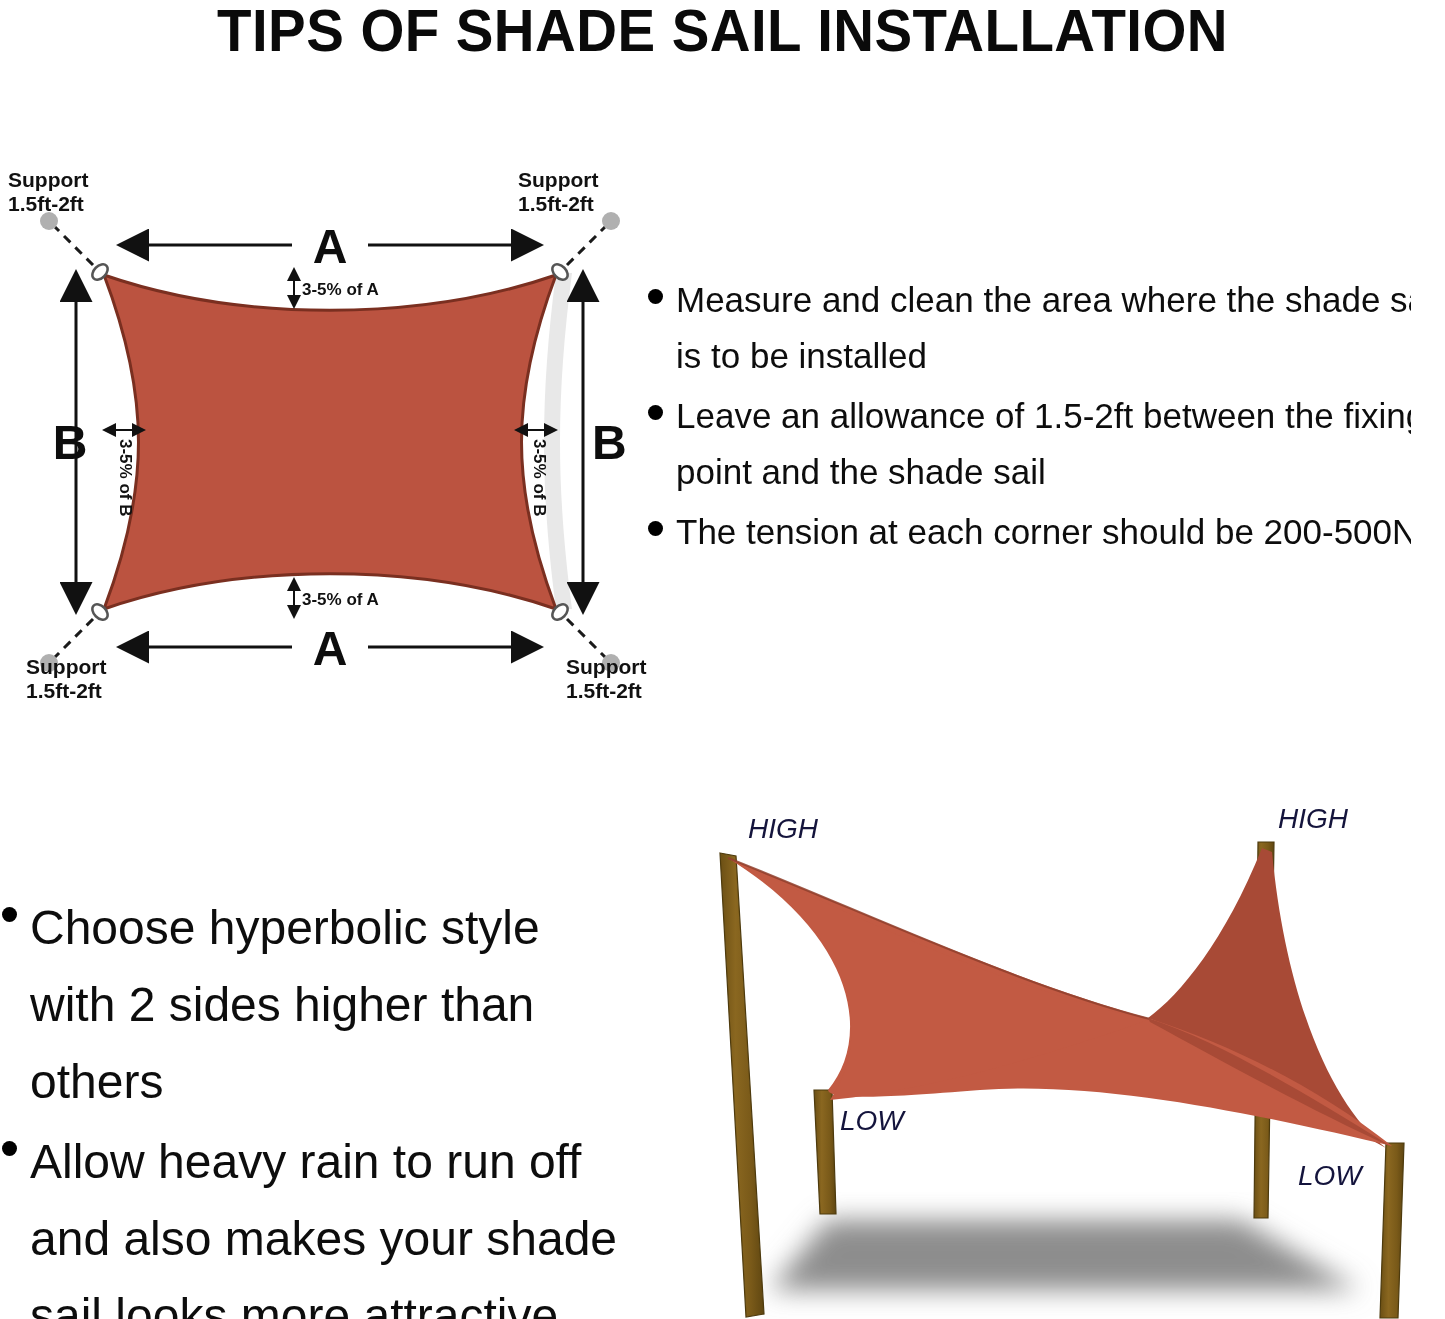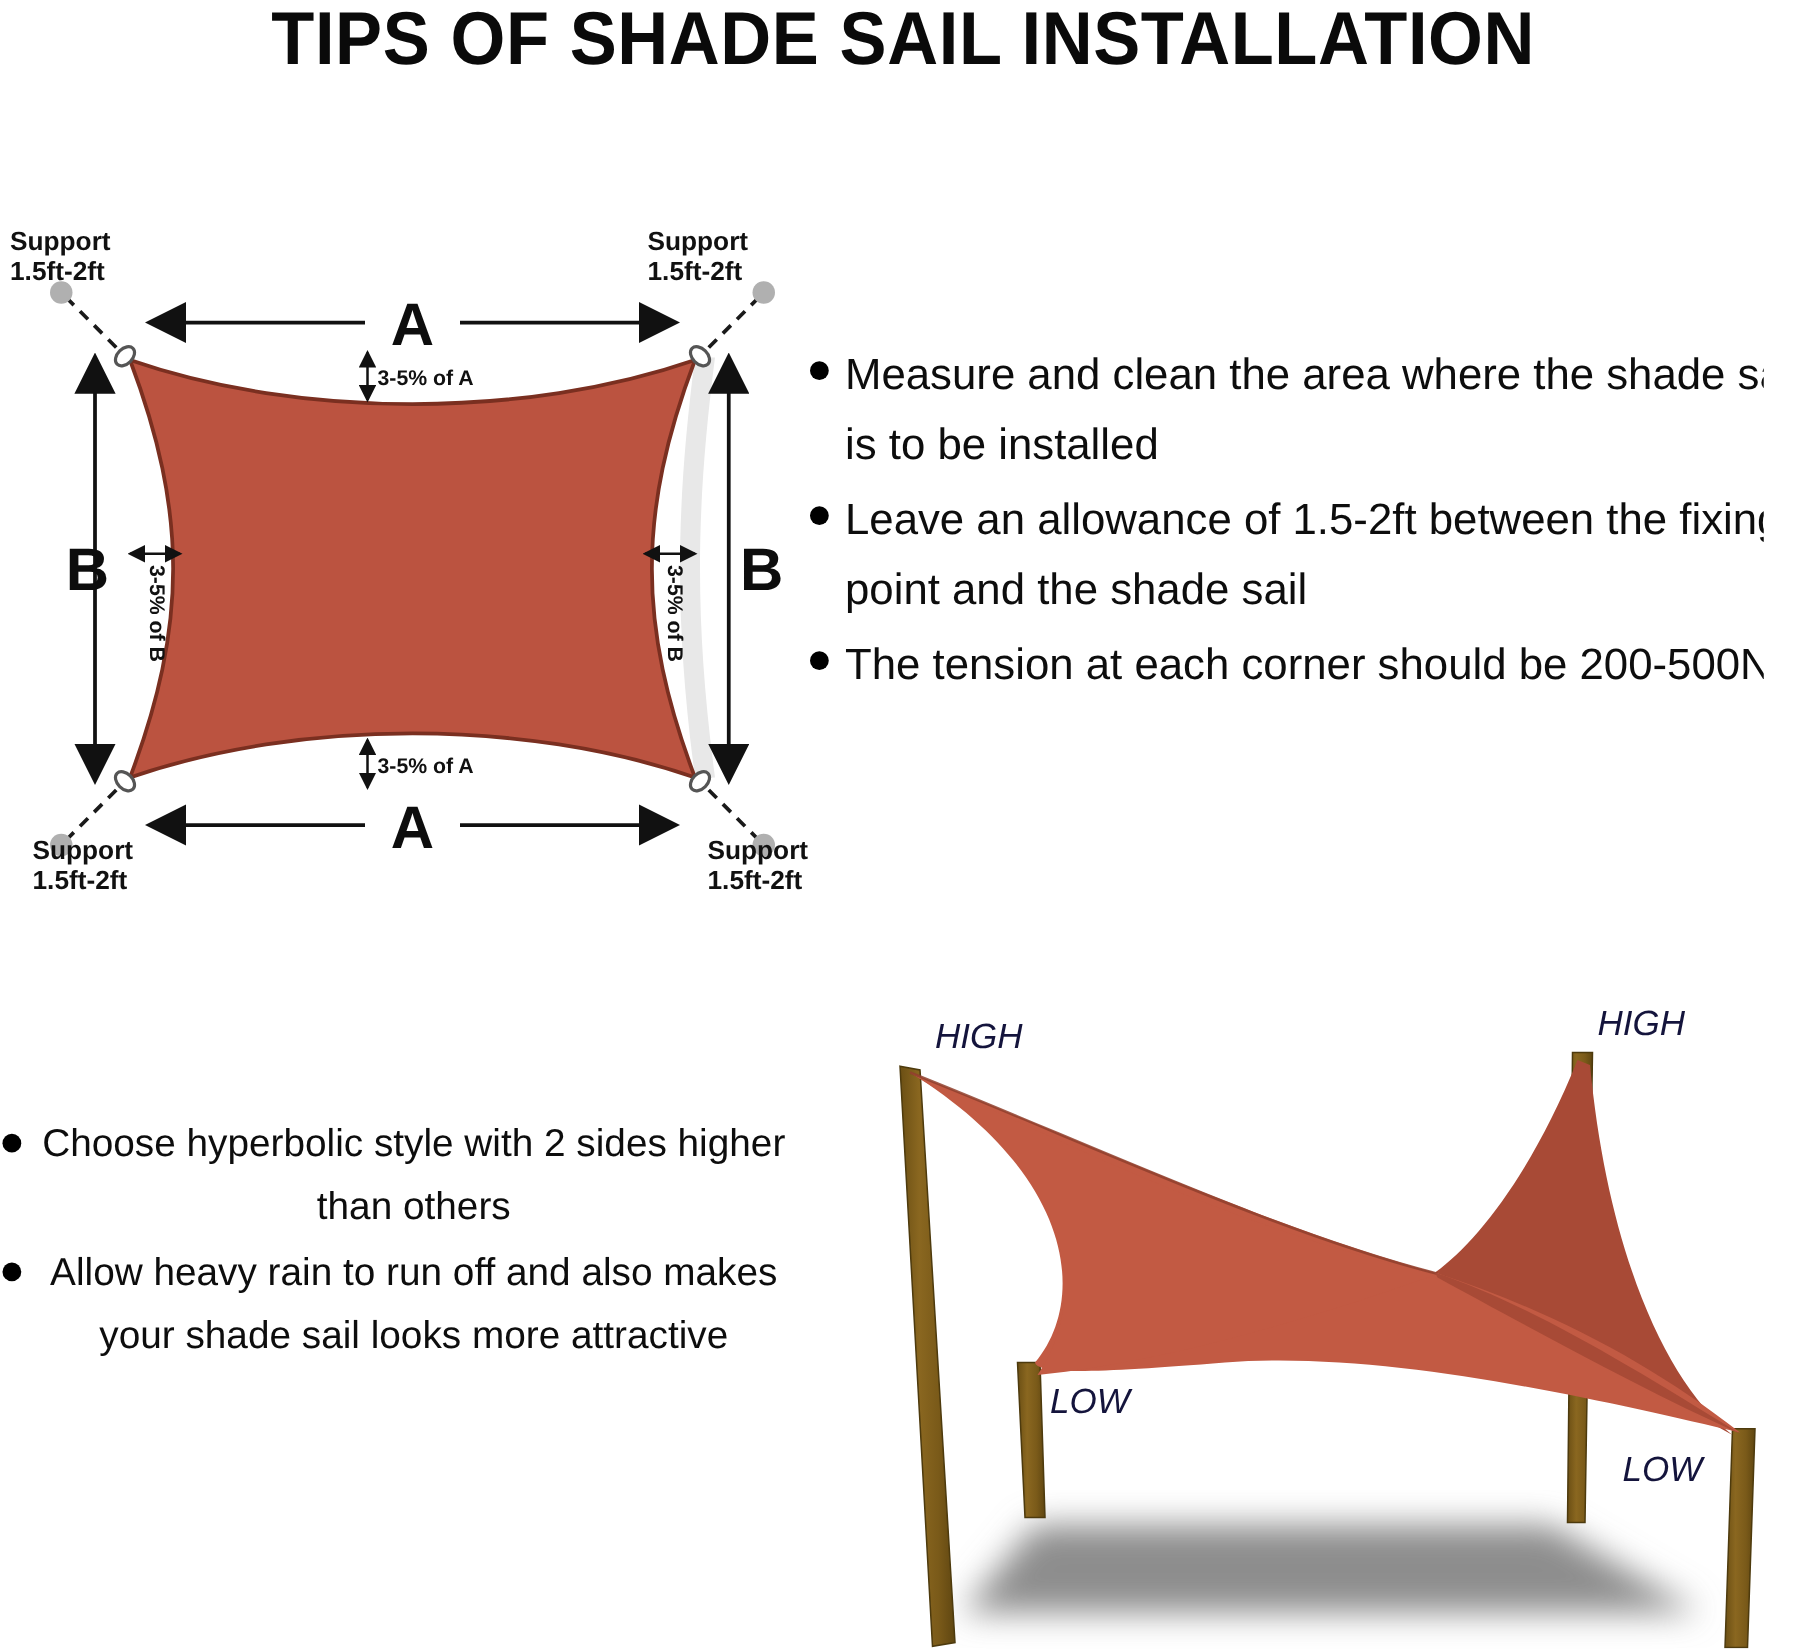--- a/index.html
+++ b/index.html
@@ -32,21 +32,21 @@
     color: #0a0a0a;
     transform: scaleX(0.94);
     transform-origin: center top;
     white-space: nowrap;
   }
 
   
   #rect-diagram {
     position: absolute;
     left: 0px;
-    top: 160px;
+    top: 147px;
     width: 660px;
     height: 570px;
   }
   #rect-diagram svg { display: block; }
 
   .dim-label-a {
     font-family: "Liberation Sans", sans-serif;
     font-weight: bold;
     font-size: 48px;
     fill: #0d0d0d;
@@ -103,21 +103,21 @@
     top: 272px;
     width: 800px;
   }
   #tips-right .bullet-text { font-size: 35px; }
 
   #tips-bottom-left {
     left: 2px;
     top: 890px;
     width: 630px;
   }
-  #tips-bottom-left .bullet-text { font-size: 31px; text-align: center; }
+  #tips-bottom-left .bullet-text { font-size: 48px; }
 
   
   #hyper-diagram {
     position: absolute;
     left: 680px;
     top: 790px;
     width: 765px;
     height: 529px;
     font-style: italic;
   }

